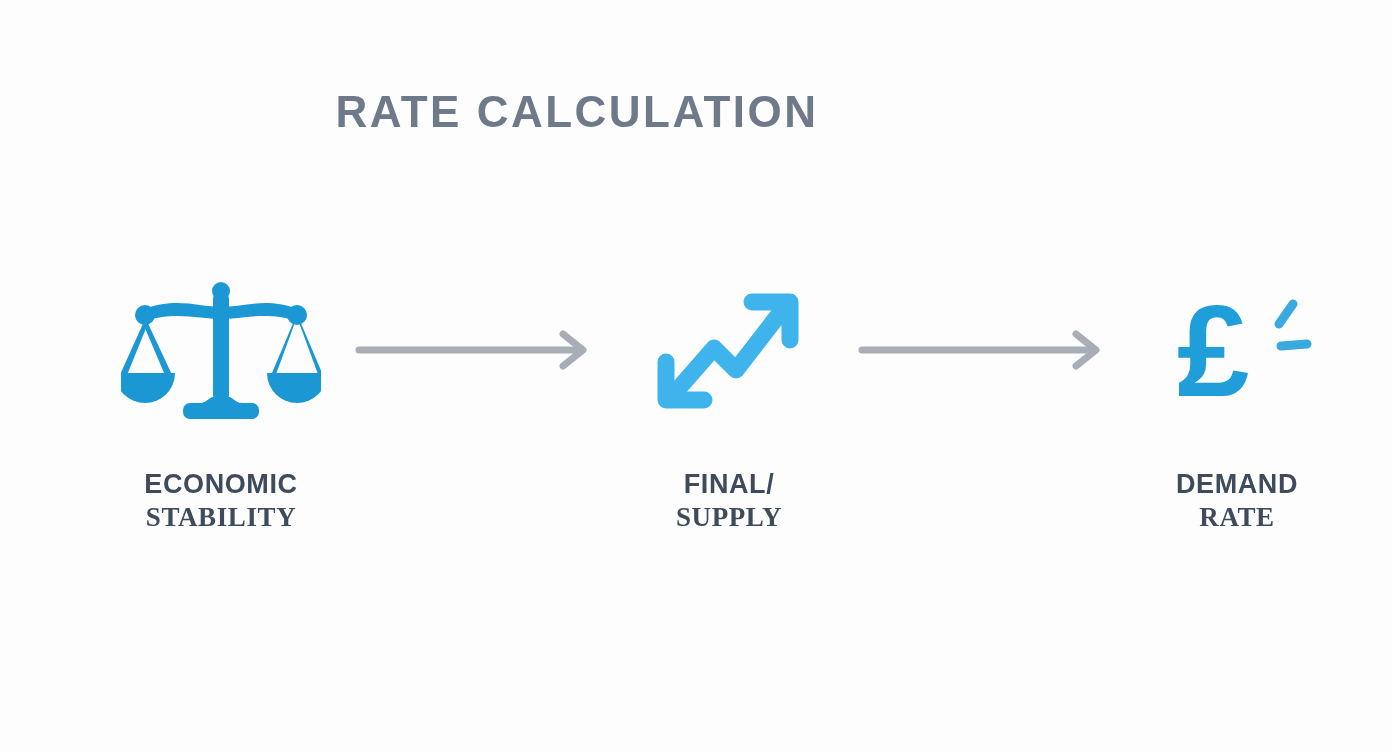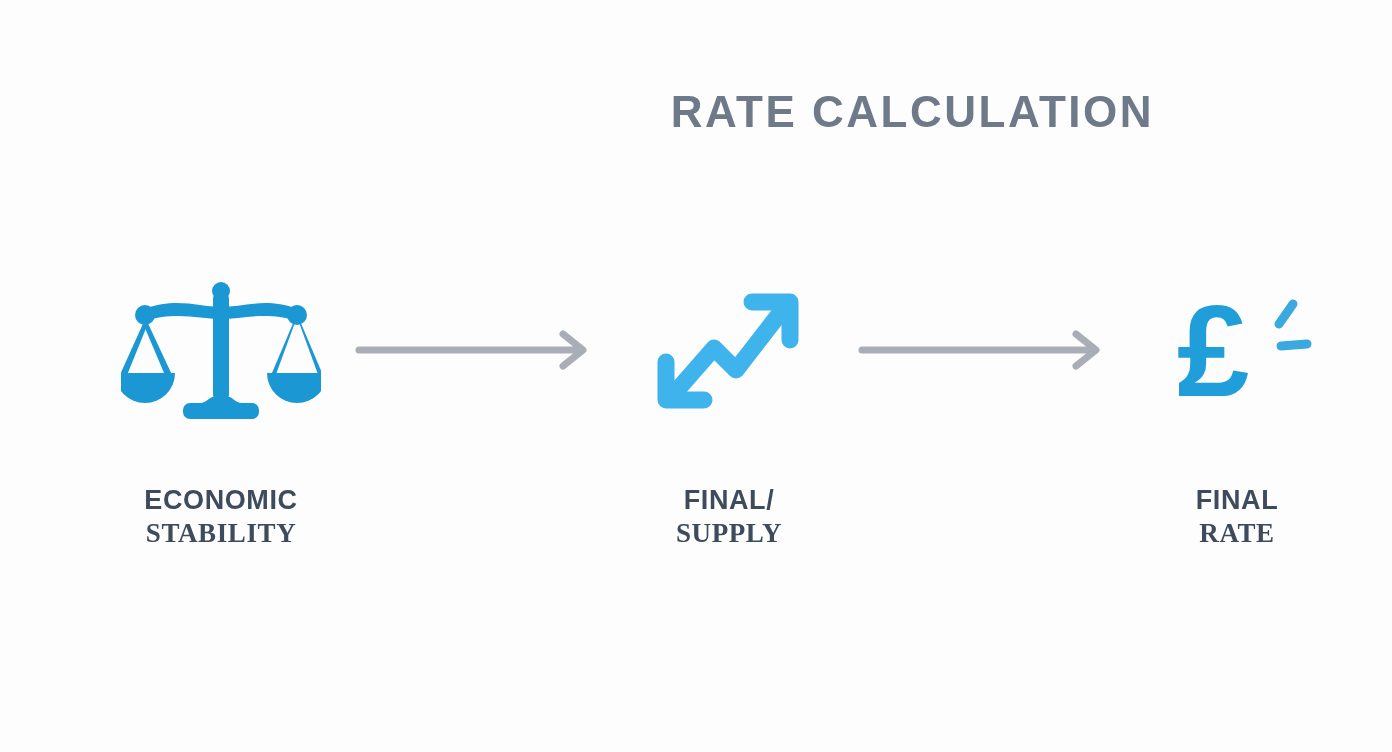--- a/index.html
+++ b/index.html
@@ -19,21 +19,21 @@
     position: relative;
     width: 1392px;
     height: 752px;
   }
 
   #diagram-title {
     position: absolute;
     top: 88px;
     left: 0;
     width: 1154px;
-    text-align: right;
+    text-align: center;
     font-size: 44px;
     font-weight: bold;
     letter-spacing: 2.5px;
     color: #6e7a8a;
     line-height: 1.1;
     white-space: nowrap;
   }
 
   #flow-row {
     position: absolute;
@@ -56,21 +56,21 @@
   }
 
   .step-icon {
     height: 160px;
     display: flex;
     align-items: center;
     justify-content: center;
   }
 
   .step-label {
-    margin-top: 54px;
+    margin-top: 38px;
     text-align: center;
     font-size: 27px;
     font-weight: bold;
     color: #3d4b5c;
     letter-spacing: 0.6px;
     line-height: 1.24;
   }
 
   .step-label .line2 {
     display: block;
@@ -174,19 +174,19 @@
 
           <text x="20" y="116" font-family="'Liberation Sans', sans-serif" font-size="130" font-weight="bold" fill="#1f9ed9">£</text>
 
           <g stroke="#3aa9e0" stroke-width="9" stroke-linecap="round">
             <line x1="122" y1="44" x2="136" y2="24"></line>
             <line x1="124" y1="66" x2="150" y2="64"></line>
           </g>
         </svg>
       </div>
       <div class="step-label">
-        <span>FINAL</span>
+        <span>DEMAND</span>
         <span class="line2">RATE</span>
       </div>
     </div>
 
   </div>
 </div>
 
 </body></html>

